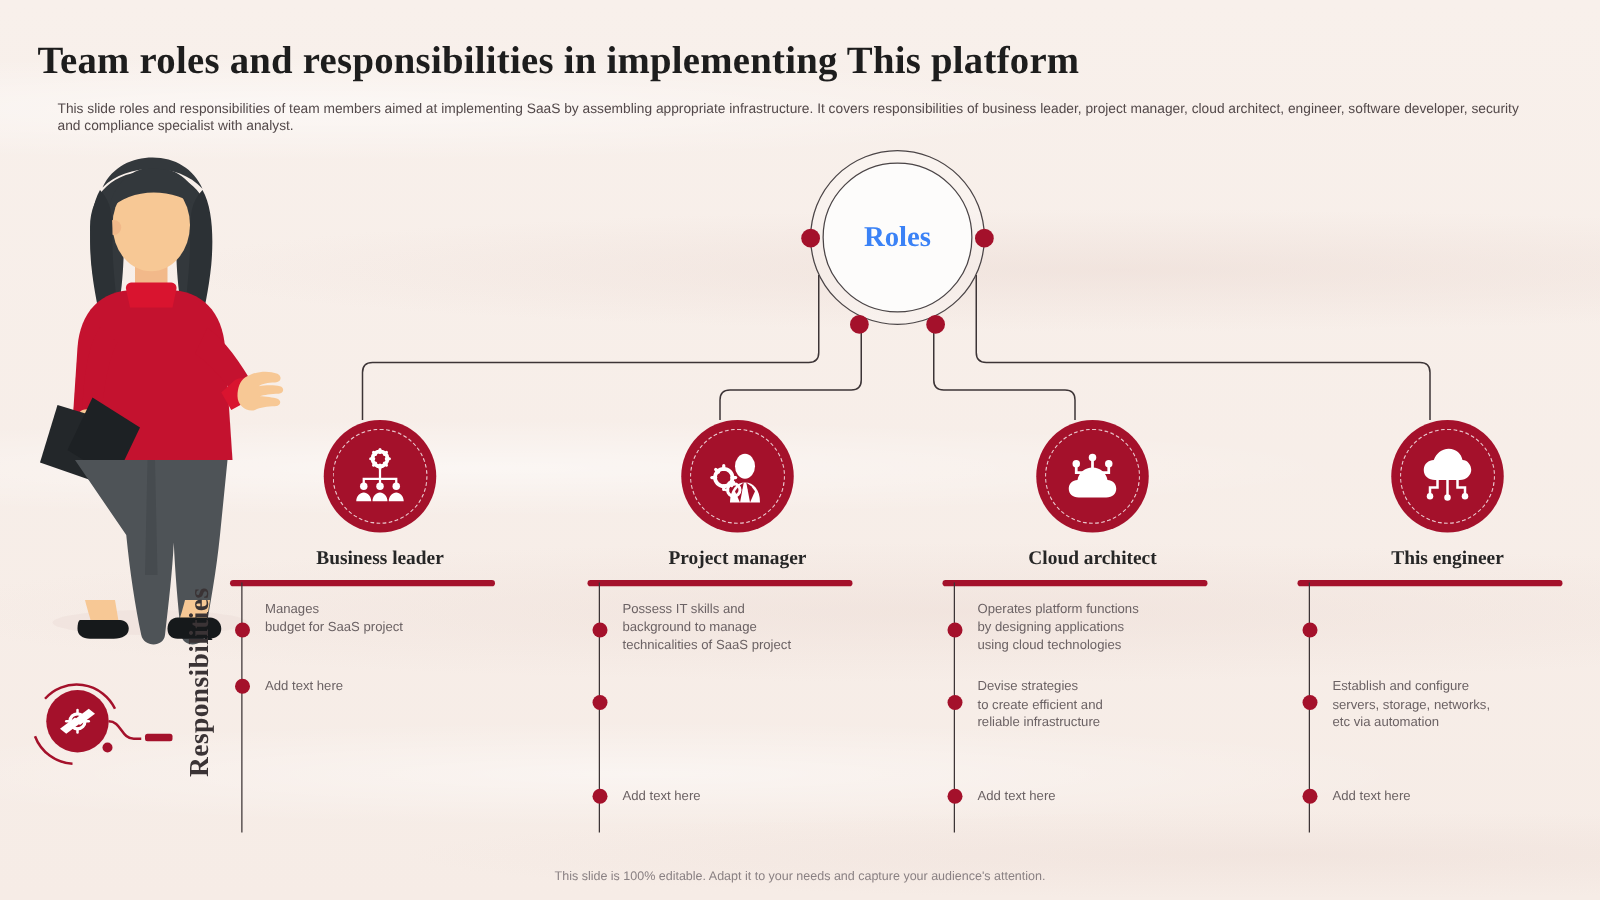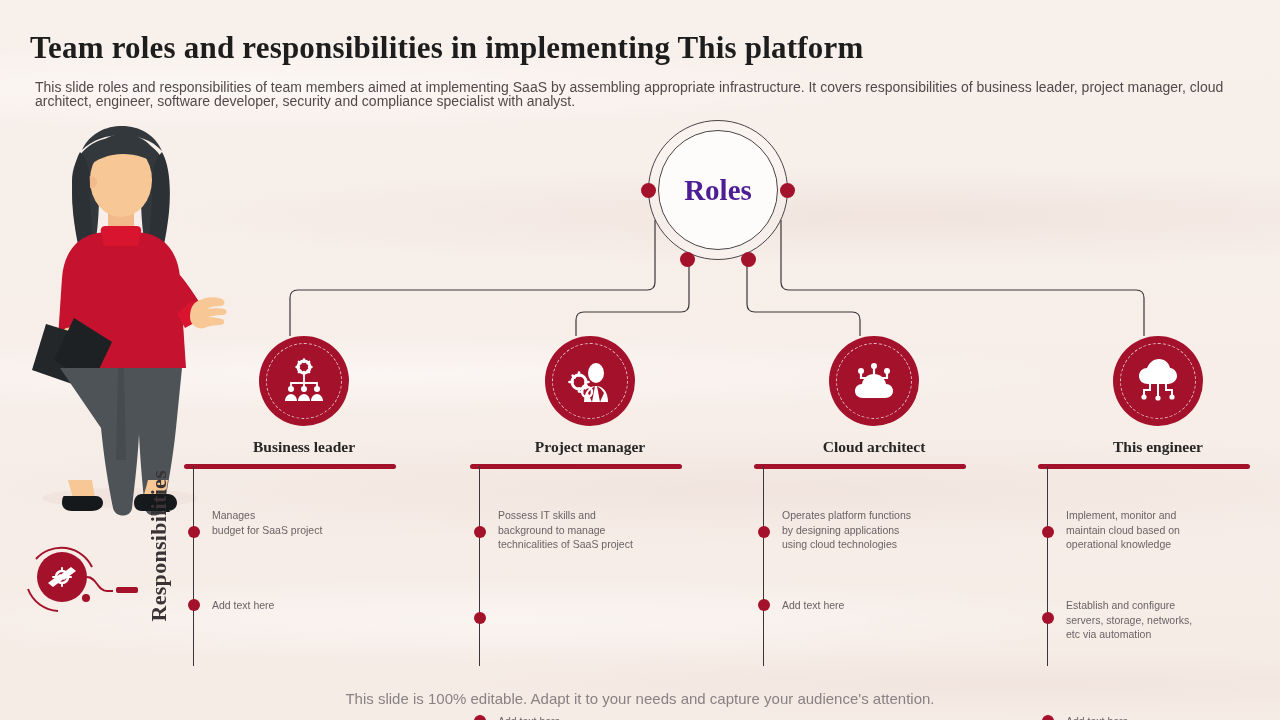--- a/index.html
+++ b/index.html
@@ -26,38 +26,38 @@
   .stage{ position:absolute; inset:0; }
 
   
   .title{
     position:absolute; left:30px; top:30px;
     font-family:"Liberation Serif", serif;
     font-size:31px; font-weight:700; color:#1d1d1d;
     letter-spacing:.2px; white-space:nowrap;
   }
   .subtitle{
-    position:absolute; left:35px; top:80px; width:1190px;
-    font-size:14px; line-height:14px; color:#53494a;
+    position:absolute; left:46px; top:80px; width:1190px;
+    font-size:11px; line-height:14px; color:#53494a;
   }
 
   
   .roles-wrap{ position:absolute; left:648px; top:120px; width:140px; height:140px; }
   .roles-outer{
     position:absolute; inset:0; border-radius:50%;
     border:1.3px solid #4a4446; background:rgba(255,255,255,.25);
   }
   .roles-inner{
     position:absolute; left:10px; top:10px; width:120px; height:120px;
     border-radius:50%; border:1.2px solid #4a4446; background:#fdfcfb;
     display:flex; align-items:center; justify-content:center;
   }
   .roles-label{
-    font-family:"Liberation Serif", serif; font-size:29px; font-weight:700;
-    color:#4c1d95;
+    font-family:"Liberation Serif", serif; font-size:23px; font-weight:700;
+    color:#3b82f6;
   }
   .dot{ position:absolute; border-radius:50%; background:#a4112b; }
   .d-left { left:-7px;  top:63px;  width:15px; height:15px; }
   .d-right{ right:-7px; top:63px;  width:15px; height:15px; }
   .d-bl   { left:32px;  bottom:-7px; width:15px; height:15px; }
   .d-br   { right:32px; bottom:-7px; width:15px; height:15px; }
 
   
   .connectors{ position:absolute; left:0; top:0; width:1280px; height:720px; pointer-events:none;}
 
@@ -82,32 +82,32 @@
   }
   .rule{
     position:absolute; top:128px; left:0; width:212px; height:5px;
     background:#a4112b; border-radius:3px;
   }
   .stem{
     position:absolute; top:130px; left:9px; width:1.2px; height:200px;
     background:#3c3436;
   }
   .bullets{ position:absolute; top:144px; left:0; width:240px; }
-  .bullet{ position:relative; padding-left:28px;margin-top:28px; }
+  .bullet{ position:relative; padding-left:28px; }
   .bullet .bdot{
     position:absolute; left:3.5px; width:12px; height:12px;
     border-radius:50%; background:#a4112b;
   }
   .btext{
     font-size:10.5px; line-height:14.5px; color:#6b6264;
   }
 
   .footer{
     position:absolute; left:0; bottom:13px; width:100%;
-    text-align:center; font-size:15px; color:#8a8183;
+    text-align:center; font-size:10px; color:#8a8183;
   }
 
   
   .resp-label{
     position:absolute; left:146px; top:470px;
     font-family:"Liberation Serif", serif;
     font-size:22px; font-weight:700; color:#3a3335;
     writing-mode:vertical-rl; transform:rotate(180deg);
     letter-spacing:.3px;
   }
@@ -314,20 +314,26 @@
     <div class="role-name">Cloud architect</div>
     <div class="rule"></div>
     <div class="stem"></div>
     <div class="bullets">
       <div class="bullet" style="min-height:62px">
         <span class="bdot" style="top:18px"></span>
         <div class="btext" style="white-space:pre-line">Operates platform functions
 by designing applications
 using cloud technologies</div>
       </div>
+      <div class="bullet" style="min-height:88px">
+        <span class="bdot" style="top:14px"></span>
+        <div class="btext" style="white-space:pre-line">Devise strategies
+to create efficient and
+reliable infrastructure</div>
+      </div>
       <div class="bullet" style="min-height:30px">
         <span class="bdot" style="top:1px"></span>
         <div class="btext">Add text here</div>
       </div>
     </div>
   </div>
 
   <div class="col" style="left:1038px">
     <div class="icon-circle">
       <svg width="46" height="46" viewBox="0 0 46 46" fill="#fff">
@@ -341,23 +347,20 @@
           <circle cx="9" cy="39" r="2.6"></circle>
           <circle cx="37" cy="39" r="2.6"></circle>
       </svg>
     </div>
     <div class="role-name">This engineer</div>
     <div class="rule"></div>
     <div class="stem"></div>
     <div class="bullets">
       <div class="bullet" style="min-height:62px">
         <span class="bdot" style="top:18px"></span>
-        <div class="btext" style="white-space:pre-line">Implement, monitor and
-maintain cloud based on
-operational knowledge</div>
       </div>
       <div class="bullet" style="min-height:88px">
         <span class="bdot" style="top:14px"></span>
         <div class="btext" style="white-space:pre-line">Establish and configure
 servers, storage, networks,
 etc via automation</div>
       </div>
       <div class="bullet" style="min-height:30px">
         <span class="bdot" style="top:1px"></span>
         <div class="btext">Add text here</div>

